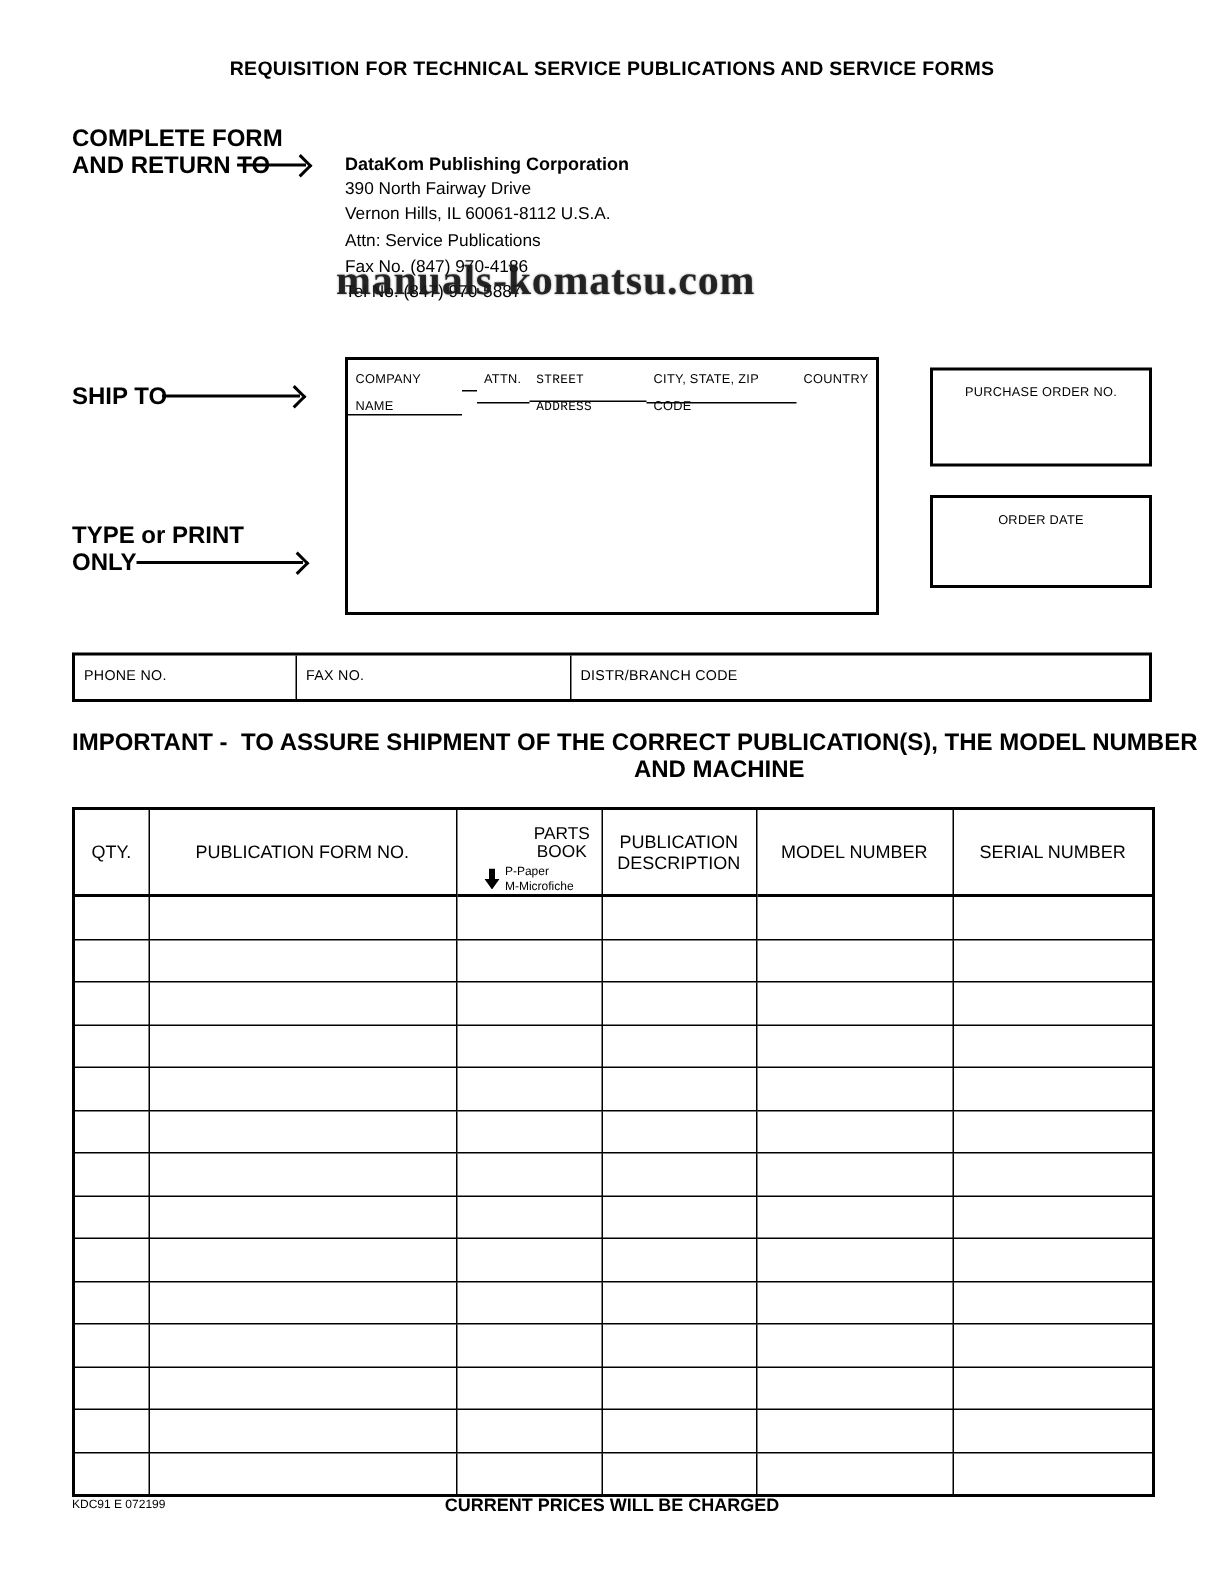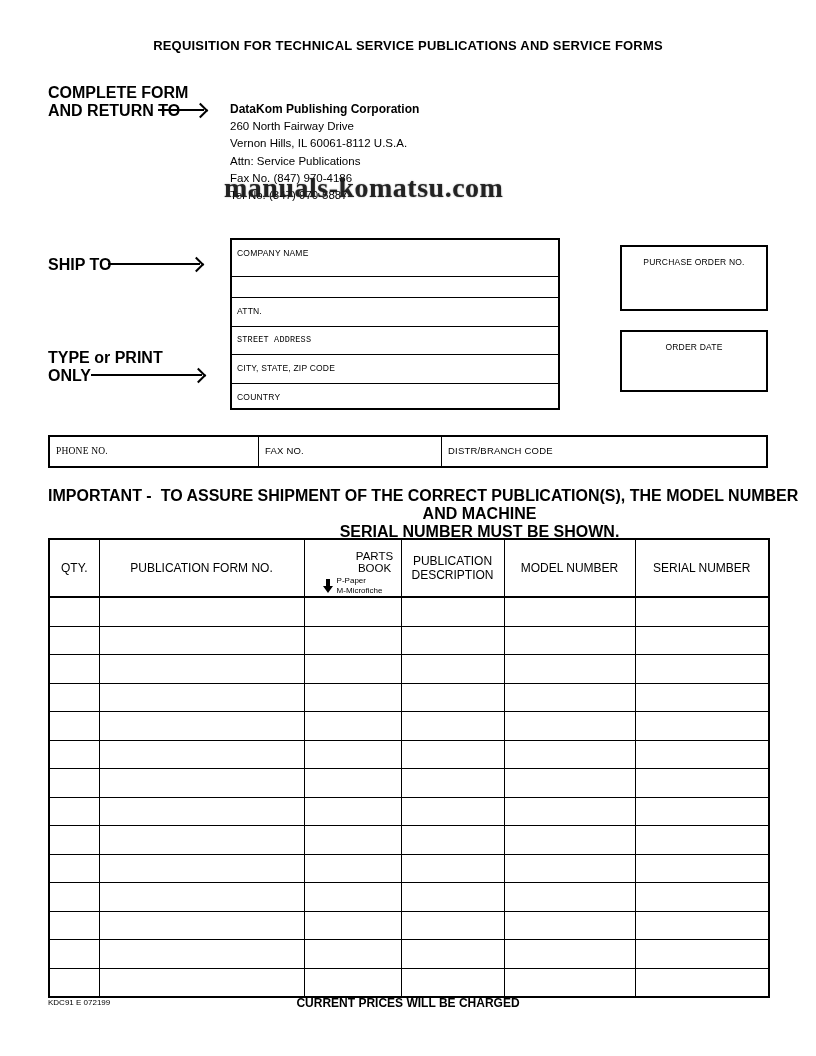--- a/index.html
+++ b/index.html
@@ -37,23 +37,23 @@
     position:absolute; left:224px; top:172px;
     font-family:"Liberation Serif", serif; font-size:28px; font-weight:bold;
     color:rgba(25,25,25,0.92); letter-spacing:0.5px;
     text-shadow:0 0 1.5px rgba(0,0,0,0.45);
     white-space:nowrap; pointer-events:none; z-index:5;
   }
 
   .field-label { font-size:8.5px; letter-spacing:0.2px; }
 
   .shipto-box {
-    position:absolute; left:230px; top:238px; width:330px; height:172px;
+    position:absolute; left:230px; top:238px; width:356px; height:172px;
     border:2px solid #000; box-sizing:border-box;
-    display:flex; flex-direction:column;
+    display:flex; 
   }
   .srow { border-bottom:1px solid #000; box-sizing:border-box; padding:2px 5px; }
   .srow-company { height:37px; }
   .srow-blank   { height:21px; }
   .srow-attn    { height:29px; }
   .srow-street  { height:28px;font-family:Liberation Mono, monospace; }
   .srow-city    { height:29px; }
   .srow-country { flex:1; border-bottom:none; }
 
   .po-box, .od-box {
@@ -63,21 +63,21 @@
   .po-box { top:245px; height:66px; }
   .od-box { top:330px; height:62px; }
 
   .contact-row {
     position:absolute; left:48px; top:435px; width:720px; height:33px;
     border:2px solid #000; box-sizing:border-box; display:flex;
   }
   .ccell { border-right:1px solid #000; box-sizing:border-box; padding:3px 6px; }
   .ccell:last-child { border-right:none; }
   .ccell .field-label { font-size:9.5px; }
-  .ccell-phone  { width:209px;font-family:Liberation Serif, serif; }
+  .ccell-phone  { width:148px; }
   .ccell-fax    { width:183px; }
   .ccell-ship   { width:187px; }
   .ccell-distr  { flex:1; }
 
   .important { position:absolute; left:48px; top:487px; font-size:16px; font-weight:bold; line-height:18px;text-align:center; }
   .imp-label { position:absolute; left:0; top:0; white-space:nowrap; }
   .imp-text  { margin-left:95px; }
 
   .pub-table {
     position:absolute; left:48px; top:538px; width:720px;
@@ -109,21 +109,21 @@
   <div class="title">REQUISITION FOR TECHNICAL SERVICE PUBLICATIONS AND SERVICE FORMS</div>
 
   <div class="return-label bold-label">
     <div>COMPLETE FORM</div>
     <div>AND RETURN TO</div>
   </div>
   <div class="arrow-line arrow-return"></div>
 
   <div class="address">
     <div class="addr-company">DataKom Publishing Corporation</div>
-    <div class="addr-line">260 North Fairway Drive</div>
+    <div class="addr-line">390 North Fairway Drive</div>
     <div class="addr-line">Vernon Hills, IL 60061-8112 U.S.A.</div>
     <div class="addr-line">Attn: Service Publications</div>
     <div class="addr-line">Fax No. (847) 970-4186</div>
     <div class="addr-line">Tel No. (847) 970-5887</div>
   </div>
 
   <div class="watermark">manuals-komatsu.com</div>
 
   <div class="shipto-label bold-label">SHIP TO</div>
   <div class="arrow-line arrow-shipto"></div>
@@ -169,21 +169,20 @@
     </div>
     <div class="ccell ccell-distr">
       <span class="field-label">DISTR/BRANCH CODE</span>
     </div>
   </div>
 
   <div class="important">
     <span class="imp-label">IMPORTANT -</span>
     <div class="imp-text">
       <div>TO ASSURE SHIPMENT OF THE CORRECT PUBLICATION(S), THE MODEL NUMBER AND MACHINE</div>
-      <div>SERIAL NUMBER MUST BE SHOWN.</div>
     </div>
   </div>
 
   <table class="pub-table">
     <colgroup>
       <col style="width:50px">
         <col style="width:205px">
         <col style="width:97px">
       <col style="width:103px">
         <col style="width:131px">

